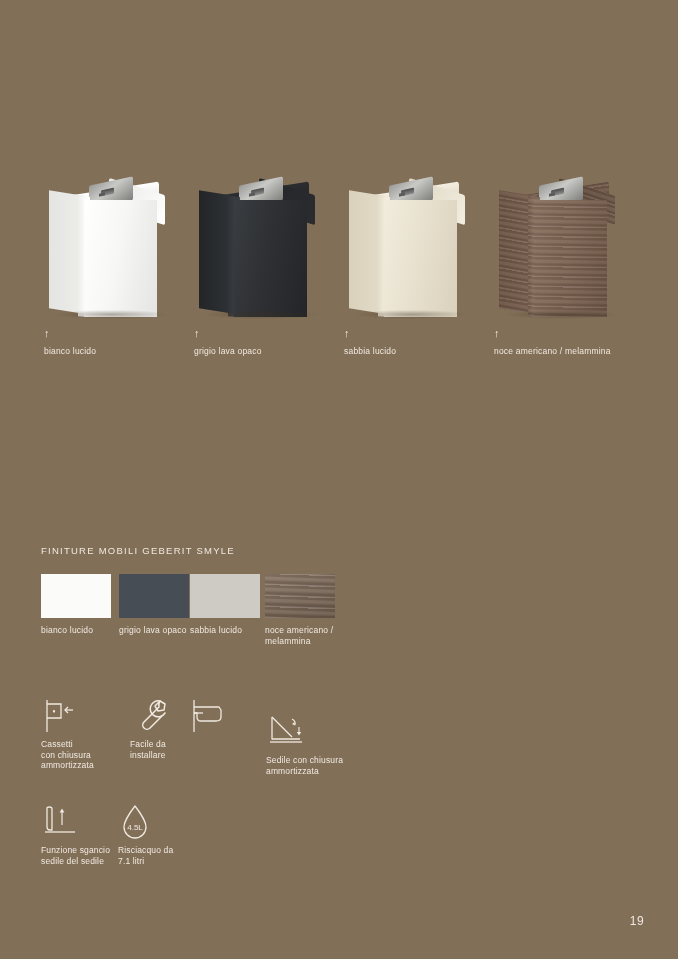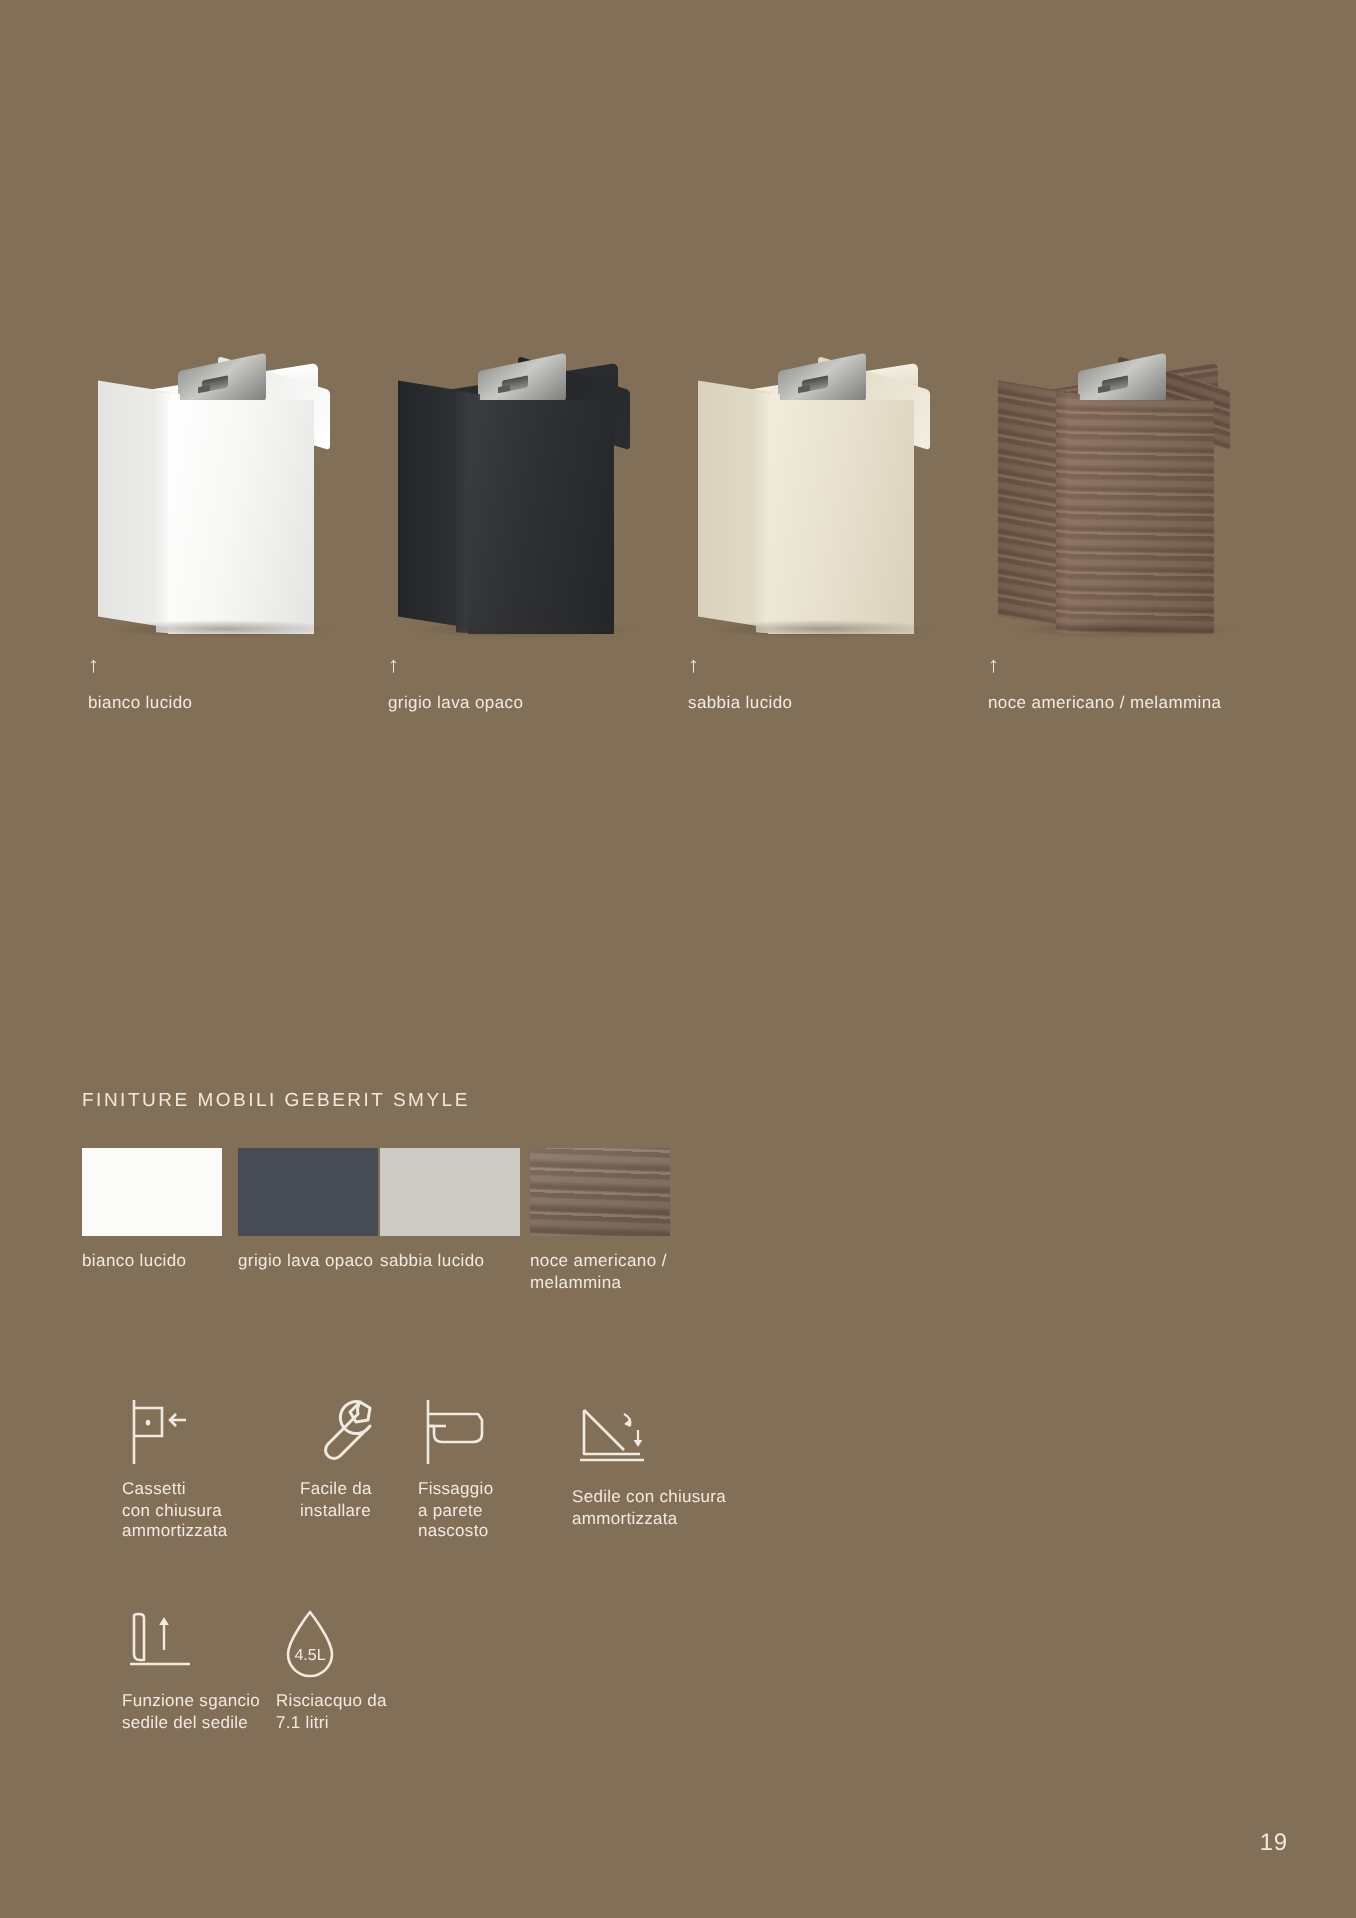--- a/index.html
+++ b/index.html
@@ -196,21 +196,20 @@
   
   .features {
     position: absolute;
     left: 41px;
     top: 697px;
     width: 600px;
   }
   .feature-cell {
     position: absolute;
     width: 95px;
-    margin-left: 20px;
   }
   .feature-icon {
     height: 38px;
     width: 46px;
     position: relative;
   }
   .feature-text {
     margin-top: 4px;
     font-size: 8.5px;
     line-height: 10.5px;
@@ -367,26 +366,23 @@
   </div>
 
   <div class="feature-cell" id="ft2" style="left: 148px; top: 0px;">
     <div class="feature-icon">
       <svg width="46" height="38" viewBox="0 0 46 38" fill="none" stroke="#f0eae1" stroke-width="1.3">
         <line x1="5" y1="3" x2="5" y2="35"></line>
         <path d="M5 10 L30 10 L32 13 L32 20 Q32 24 27 24 L12 24 Q8 24 8 20 L8 16 L5 16" stroke-linejoin="round"></path>
         <line x1="5" y1="16" x2="14" y2="16"></line>
       </svg>
     </div>
-    <div class="feature-text">Fissaggio
-a parete
-nascosto</div>
-  </div>
-
-  <div class="feature-cell" id="ft3" style="left: 225px; top: 4px;">
+  </div>
+
+  <div class="feature-cell" id="ft3" style="left: 225px; top: 16px;">
     <div class="feature-icon">
       <svg width="46" height="38" viewBox="0 0 46 38" fill="none" stroke="#f0eae1" stroke-width="1.3">
         <path d="M6 4 L6 26 L34 26" stroke-linejoin="round"></path>
         <line x1="6" y1="4" x2="26" y2="24"></line>
         <line x1="4" y1="29" x2="36" y2="29"></line>
         <path d="M26 6 q4 2 3 6" stroke-width="1.1"></path>
         <path d="M26 11 L29 12.5 L28.5 9" fill="#f0eae1" stroke="none"></path>
         <line x1="33" y1="14" x2="33" y2="21" stroke-width="1.1"></line>
         <path d="M30.8 19 L33 22.5 L35.2 19" fill="#f0eae1" stroke="none"></path>
       </svg>

